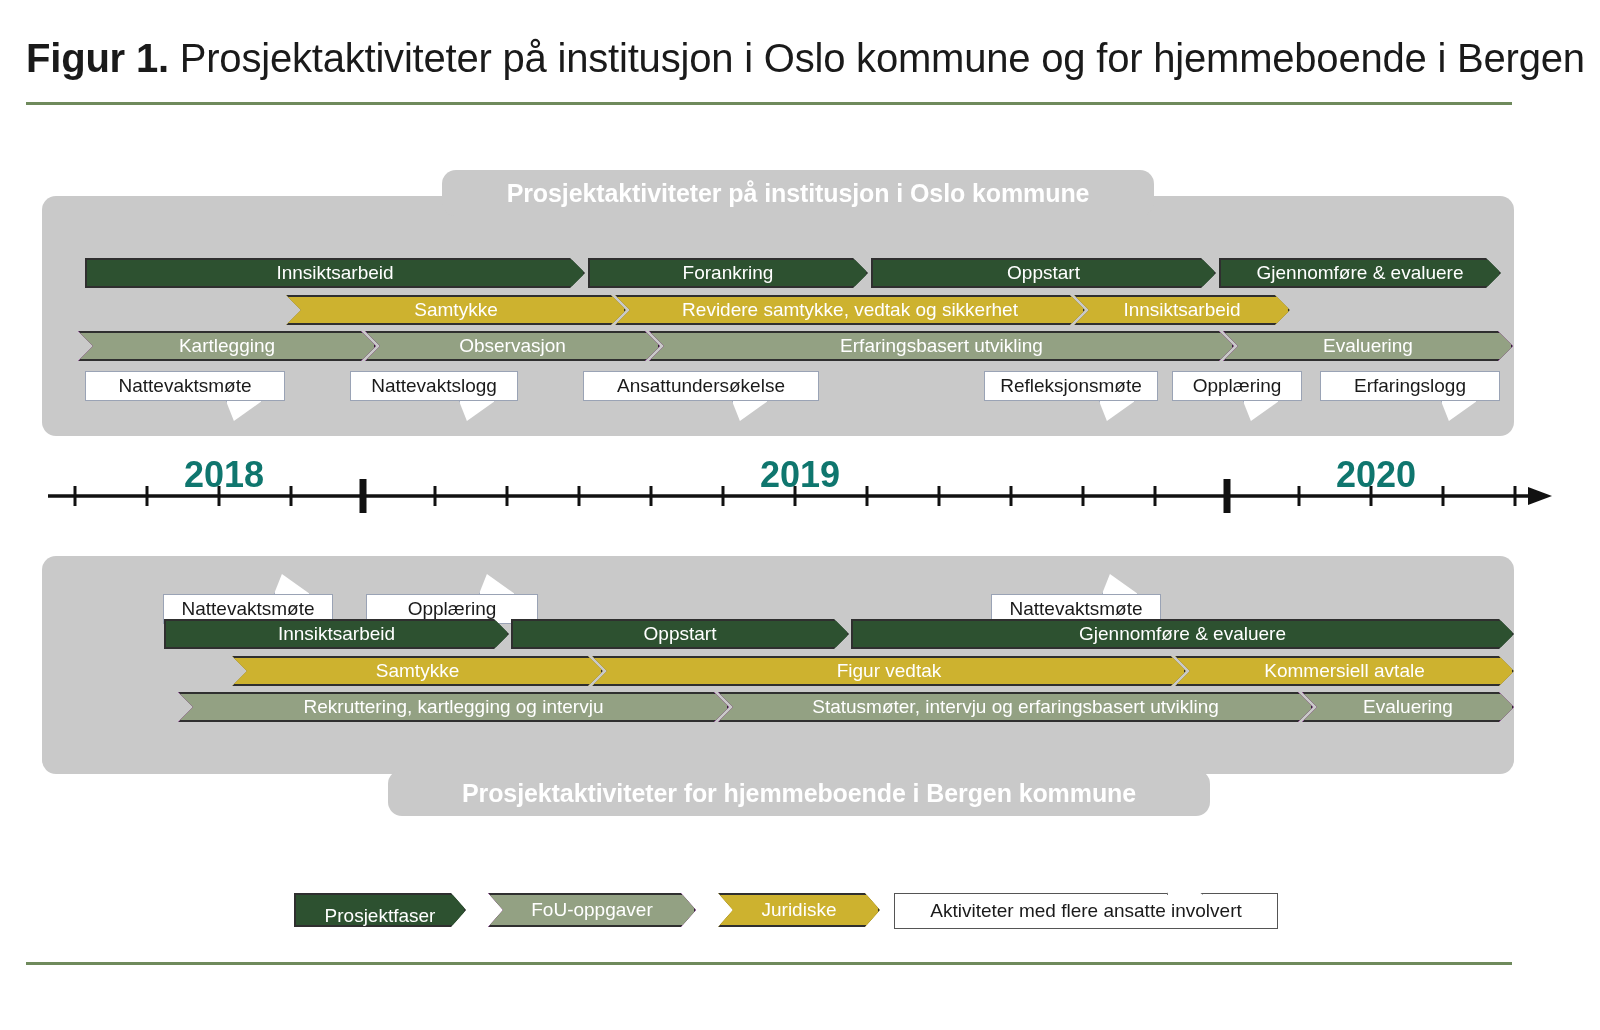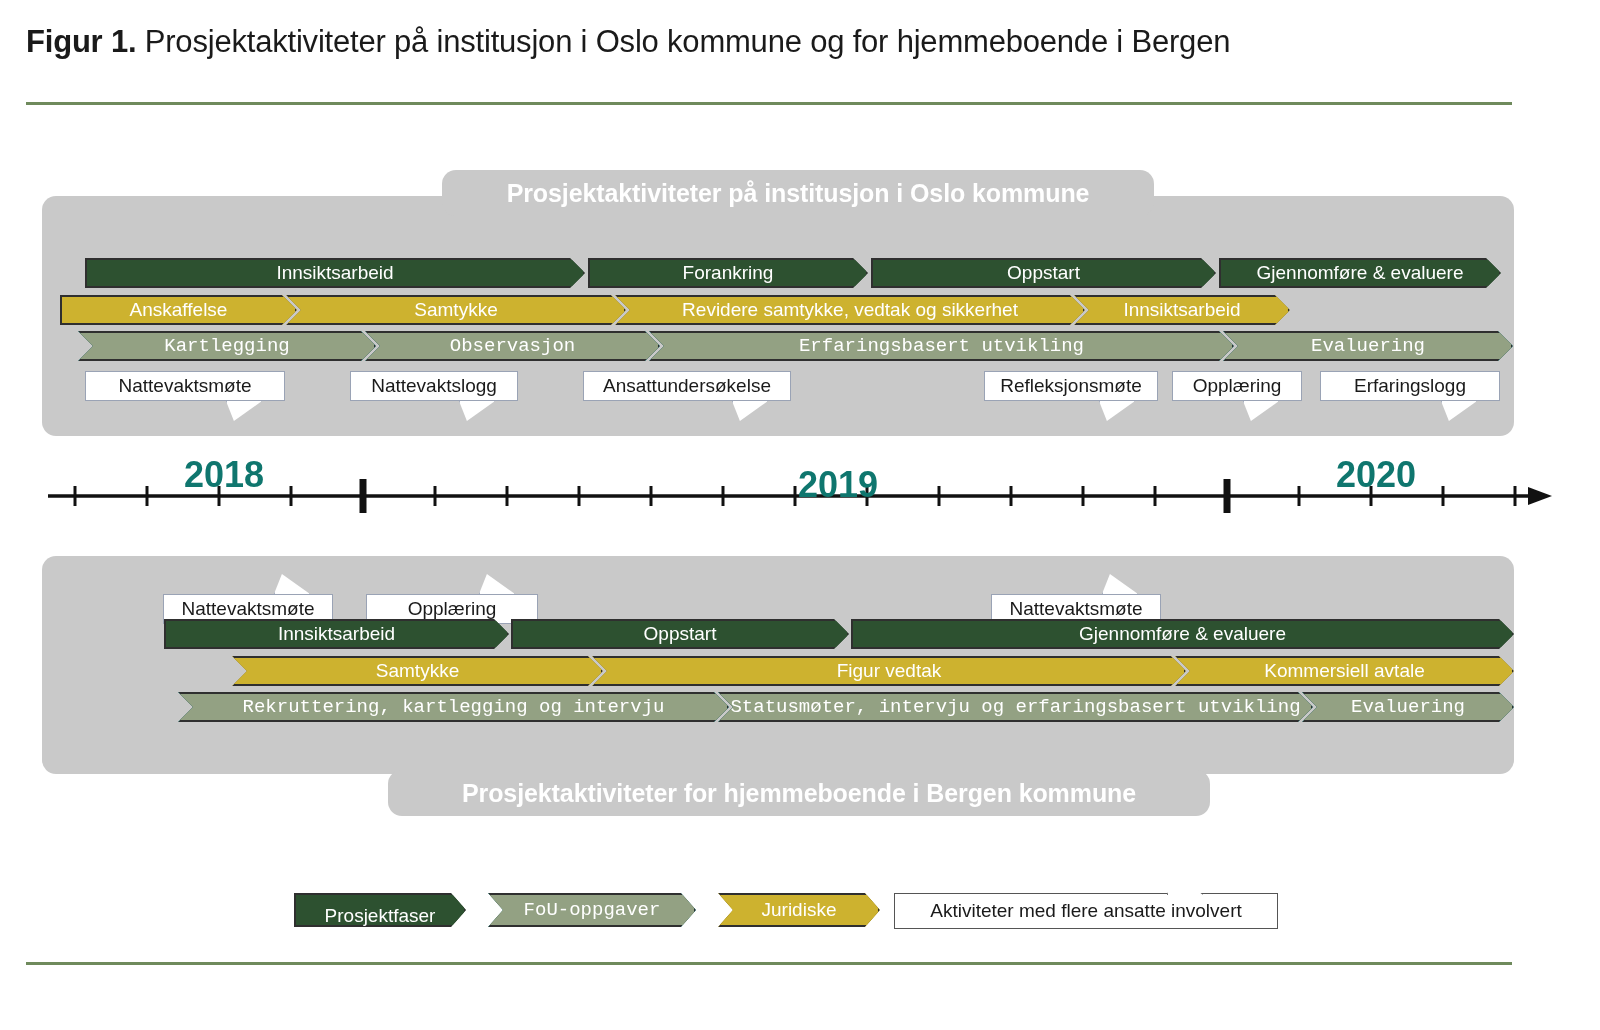--- a/index.html
+++ b/index.html
@@ -5,22 +5,22 @@
   html,body{margin:0;padding:0;}
   body{
     width:1600px;height:1030px;
     background:#ffffff;
     font-family:"Liberation Sans", sans-serif;
     overflow:hidden;
     position:relative;
   }
   
   #figure-title{
-    position:absolute; left:26px; top:24px; width:1520px;
-    font-size:31px; color:#1a1a1a; letter-spacing:-0.2px; white-space:nowrap;
+    position:absolute; left:26px; top:36px; width:1520px;
+    font-size:40px; color:#1a1a1a; letter-spacing:-0.2px; white-space:nowrap;
   }
   #figure-title .lbl{font-weight:bold;}
   #title-rule{
     position:absolute;left:26px;top:102px;width:1486px;height:3px;background:#6f8a5c;
   }
   #bottom-rule{
     position:absolute;left:26px;top:962px;width:1486px;height:3px;background:#6f8a5c;
   }
 
   
@@ -52,21 +52,21 @@
 
   
   .sh-rect-arrow{ 
     clip-path: polygon(0 0, calc(100% - 15px) 0, 100% 50%, calc(100% - 15px) 100%, 0 100%);
   }
   .sh-chev{ 
     clip-path: polygon(0 0, calc(100% - 15px) 0, 100% 50%, calc(100% - 15px) 100%, 0 100%, 15px 50%);
   }
   .c-green{background:#2d5130;}
   .c-gold{background:#cdb22f;}
-  .c-sage{background:#0f766e;font-family:Liberation Mono, monospace;}
+  .c-sage{background:#a21caf;}
 
   
   .bar.outline::before{
     content:"";position:absolute;inset:0;z-index:1;
     background:#2a2a2a;
   }
   .bar.outline::after{
     content:"";position:absolute;inset:2px;z-index:1;
     background:inherit;
   }
@@ -127,23 +127,20 @@
       <span>Forankring</span>
     </div>
     <div class="bar outline o-green c-green sh-rect-arrow" style="left: 871px; width: 345px;">
       <span>Oppstart</span>
     </div>
     <div class="bar outline o-green c-green sh-rect-arrow" style="left: 1219px; width: 282px;">
       <span>Gjennomføre &amp; evaluere</span>
     </div>
   </div>
 <div class="barrow" id="oslo-legal" style="left:0;top:295px;width:1600px;">
-    <div class="bar outline o-gold c-gold sh-rect-arrow" style="left: 60px; width: 237px;">
-      <span>Anskaffelse</span>
-    </div>
     <div class="bar outline o-gold c-gold sh-chev" style="left: 286px; width: 340px;">
       <span>Samtykke</span>
     </div>
     <div class="bar outline o-gold c-gold sh-chev" style="left: 615px; width: 470px;">
       <span>Revidere samtykke, vedtak og sikkerhet</span>
     </div>
     <div class="bar outline o-gold c-gold sh-chev" style="left: 1074px; width: 216px;">
       <span>Innsiktsarbeid</span>
     </div>
   </div>
@@ -163,21 +160,21 @@
   </div>
 <div class="barrow" id="oslo-callouts" style="left:0;top:371px;width:1600px;height:50px;">
     <div class="callout" style="left: 85px; width: 200px; top: 0px;">
       <span>Nattevaktsmøte</span>
       <div class="tail tail-down" style="left: 140px;"></div>
     </div>
     <div class="callout" style="left: 350px; width: 168px; top: 0px;">
       <span>Nattevaktslogg</span>
       <div class="tail tail-down" style="left: 108px;"></div>
     </div>
-    <div class="callout" style="left: 583px; width: 208px; top: 0px;">
+    <div class="callout" style="left: 583px; width: 236px; top: 0px;">
       <span>Ansattundersøkelse</span>
       <div class="tail tail-down" style="left: 148px;"></div>
     </div>
     <div class="callout" style="left: 984px; width: 174px; top: 0px;">
       <span>Refleksjonsmøte</span>
       <div class="tail tail-down" style="left: 114px;"></div>
     </div>
     <div class="callout" style="left: 1172px; width: 130px; top: 0px;">
       <span>Opplæring</span>
       <div class="tail tail-down" style="left: 70px;"></div>
@@ -207,21 +204,21 @@
       <line x1="939" y1="46" x2="939" y2="66" stroke="#111" stroke-width="3"></line>
       <line x1="1011" y1="46" x2="1011" y2="66" stroke="#111" stroke-width="3"></line>
       <line x1="1083" y1="46" x2="1083" y2="66" stroke="#111" stroke-width="3"></line>
       <line x1="1155" y1="46" x2="1155" y2="66" stroke="#111" stroke-width="3"></line>
       <line x1="1227" y1="39" x2="1227" y2="73" stroke="#111" stroke-width="7"></line>
       <line x1="1299" y1="46" x2="1299" y2="66" stroke="#111" stroke-width="3"></line>
       <line x1="1371" y1="46" x2="1371" y2="66" stroke="#111" stroke-width="3"></line>
       <line x1="1443" y1="46" x2="1443" y2="66" stroke="#111" stroke-width="3"></line>
       <line x1="1515" y1="46" x2="1515" y2="66" stroke="#111" stroke-width="3"></line>
     </svg>
-<div class="yr" style="left: 184px; top: 14px;">2018</div><div class="yr" style="left: 760px; top: 24px; margin-left: 38px;">2019</div><div class="yr" style="left: 1336px; top: 14px;">2020</div></div>
+<div class="yr" style="left: 184px; top: 14px;">2018</div><div class="yr" style="left: 760px; top: 14px;">2019</div><div class="yr" style="left: 1336px; top: 14px;">2020</div></div>
 
 <div class="panel" id="panel-bergen"></div>
 <div class="pill" id="caption-bergen">Prosjektaktiviteter for hjemmeboende i Bergen kommune</div>
 
 <div class="barrow" id="bergen-callouts" style="left:0;top:580px;width:1600px;height:50px;">
     <div class="callout" style="left: 163px; width: 170px; top: 14px;">
       <span>Nattevaktsmøte</span>
       <div class="tail tail-up" style="left: 110px;"></div>
     </div>
     <div class="callout" style="left: 366px; width: 172px; top: 14px;">

